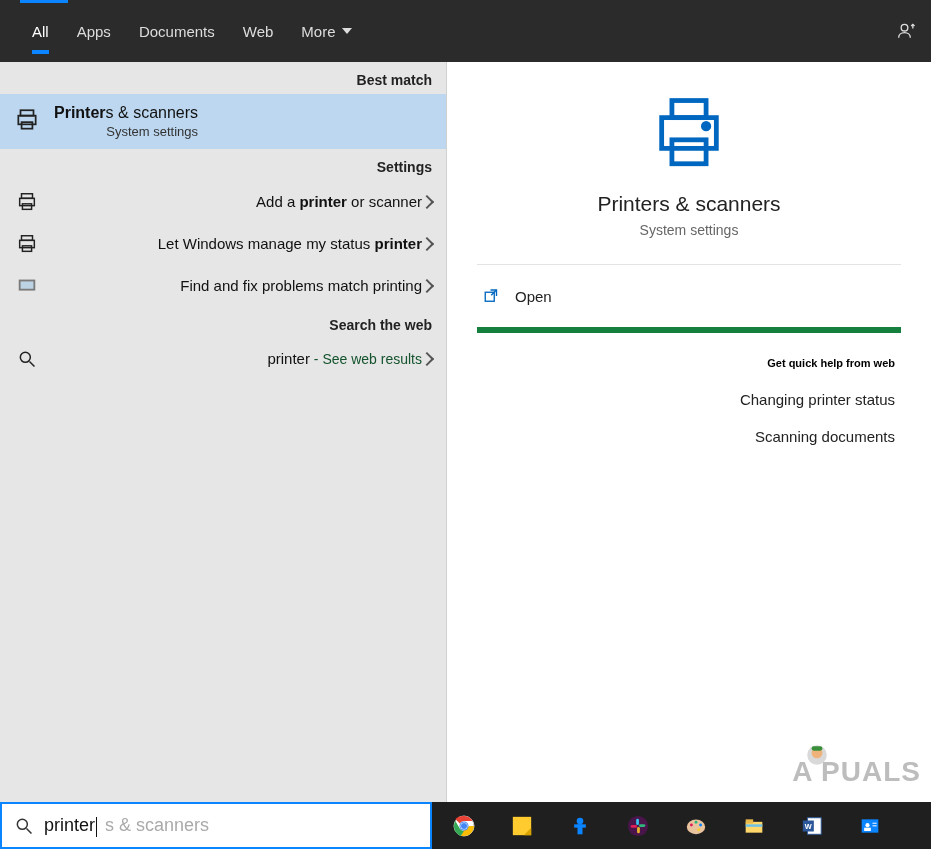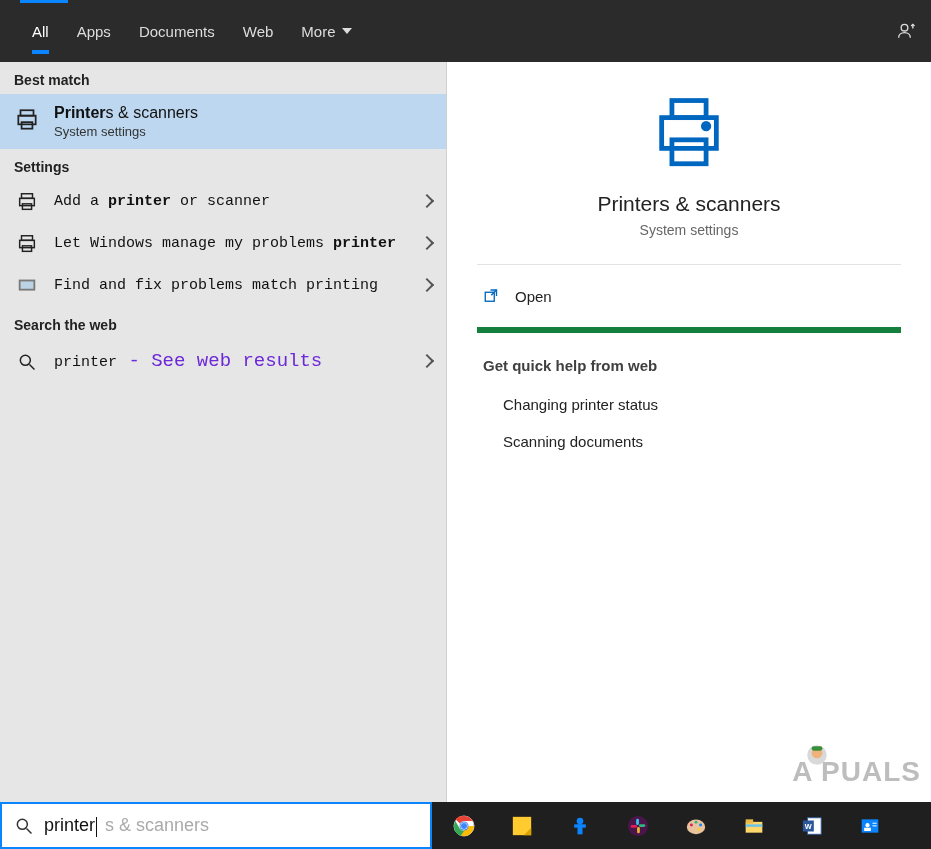--- a/index.html
+++ b/index.html
@@ -9,46 +9,46 @@
   .tabbar { position: absolute; left: 0; top: 0; width: 931px; height: 62px; background: #2b2b2b; display: flex; align-items: center; padding-left: 18px; }
   .tabbar .tab { color: #ddd; font-size: 15px; padding: 12px 14px; height: 46px; display: flex; align-items: center; cursor: pointer; position: relative; }
   .tabbar .tab.active { color: #fff; }
   .tabbar .tab.active::after { content: ""; position: absolute; bottom: 0; left: 14px; right: 14px; height: 4px; background: #0a84ff; }
   .tabbar .more-caret { border-left: 5px solid transparent; border-right: 5px solid transparent; border-top: 6px solid #ddd; margin-left: 6px; }
   .tabbar .spacer { flex: 1; }
   .tabbar .feedback { width: 48px; height: 62px; display: flex; align-items: center; justify-content: center; color: #ddd; }
   .tabbar .top-accent { position: absolute; left: 20px; top: 0; width: 48px; height: 3px; background: #0a84ff; }
 
   
-  .main { position: absolute; left: 0; top: 62px; width: 931px; height: 740px; display: flex; }
+  .main { position: absolute; left: 0; top: 62px; width: 931px; height: 740px; display: flex; text-align: right; }
   .left { width: 447px; background: #e6e6e6; border-right: 1px solid #d0d0d0; display: flex; flex-direction: column; }
   .right { flex: 1; background: #fff; position: relative; }
 
   .section-label { font-size: 14px; font-weight: 600; color: #222; padding: 10px 14px 6px; }
 
   .best-match { background: #bcd7ef; display: flex; align-items: center; padding: 10px 14px; gap: 14px; }
   .best-match .title-line { font-size: 16px; color: #111; }
   .best-match .title-line .bold { font-weight: 600; }
   .best-match .sub { font-size: 13px; color: #333; margin-top: 2px; }
 
-  .item { display: flex; align-items: center; padding: 10px 14px; gap: 14px; cursor: pointer; font-family: Liberation Mono, monospace; }
+  .item { display: flex; align-items: center; padding: 10px 14px; cursor: pointer; }
   .item .icon-slot { width: 26px; display: flex; justify-content: center; }
   .item .text { flex: 1; font-size: 15px; color: #111; line-height: 1.35; }
   .item .text .bold { font-weight: 600; }
   .item .chev { color: #555; }
   .web-row .text .query { color: #111; }
-  .web-row .text .suffix { color: #6d28d9; font-size: 19px; }
+  .web-row .text .suffix { color: #14532d; font-size: 14px; }
 
   .right-inner { padding: 30px 30px 0; }
   .right-hero { display: flex; flex-direction: column; align-items: center; border-bottom: 1px solid #e3e3e3; padding-bottom: 26px; }
   .right-hero .hero-title { font-size: 21px; color: #222; margin-top: 18px; font-weight: 400; }
   .right-hero .hero-sub { font-size: 14px; color: #666; margin-top: 6px; }
   .open-row { display: flex; align-items: center; gap: 14px; padding: 22px 6px; border-bottom: 6px solid #15803d; cursor: pointer; }
   .open-row span { font-size: 15px; color: #222; }
-  .quick-help-title { font-size: 15px; font-weight: 600; color: #404040; padding: 24px 6px 12px; }
+  .quick-help-title { font-size: 11px; font-weight: 600; color: #000000; padding: 24px 6px 12px; }
   .quick-link { font-size: 15px; color: #222; padding: 10px 6px; cursor: pointer; margin-left: 20px; }
 
   .watermark { position: absolute; right: 10px; bottom: 14px; font-size: 28px; font-weight: 700; color: #bdbdbd; letter-spacing: 1px; font-family: Arial, sans-serif; }
   .watermark .av { position: relative; }
   .watermark svg { position: absolute; top: -14px; left: 12px; }
 
   
   .searchbar { position: absolute; left: 0; bottom: 0; width: 432px; height: 47px; border: 2px solid #0a84ff; background: #fff; display: flex; align-items: center; padding: 0 12px; gap: 10px; }
   .searchbar .typed { font-size: 18px; color: #111; position: relative; }
   .searchbar .typed::after { content: ""; position: absolute; right: -2px; top: 2px; width: 1px; height: 20px; background: #111; }
@@ -125,21 +125,21 @@
 
     <div class="item">
       <span class="icon-slot">
         <svg width="22" height="22" viewBox="0 0 24 24" fill="none" stroke="#222" stroke-width="1.6">
             <rect x="6" y="3" width="12" height="5"></rect>
             <rect x="4" y="8" width="16" height="8"></rect>
             <rect x="7" y="14" width="10" height="6"></rect>
           </svg>
       </span>
       <div class="text">
-        <span>Let Windows manage my problems </span><span class="bold">printer</span><span></span>
+        <span>Let Windows manage my status </span><span class="bold">printer</span><span></span>
       </div>
       <span class="chev icon-chevron-right"></span>
     </div>
 
     <div class="item">
       <span class="icon-slot">
         <svg width="22" height="22" viewBox="0 0 24 24" fill="none">
             <rect x="3" y="5" width="18" height="12" fill="#7a7a7a"></rect>
             <rect x="5" y="7" width="14" height="8" fill="#bcd3e6"></rect>
           </svg>

